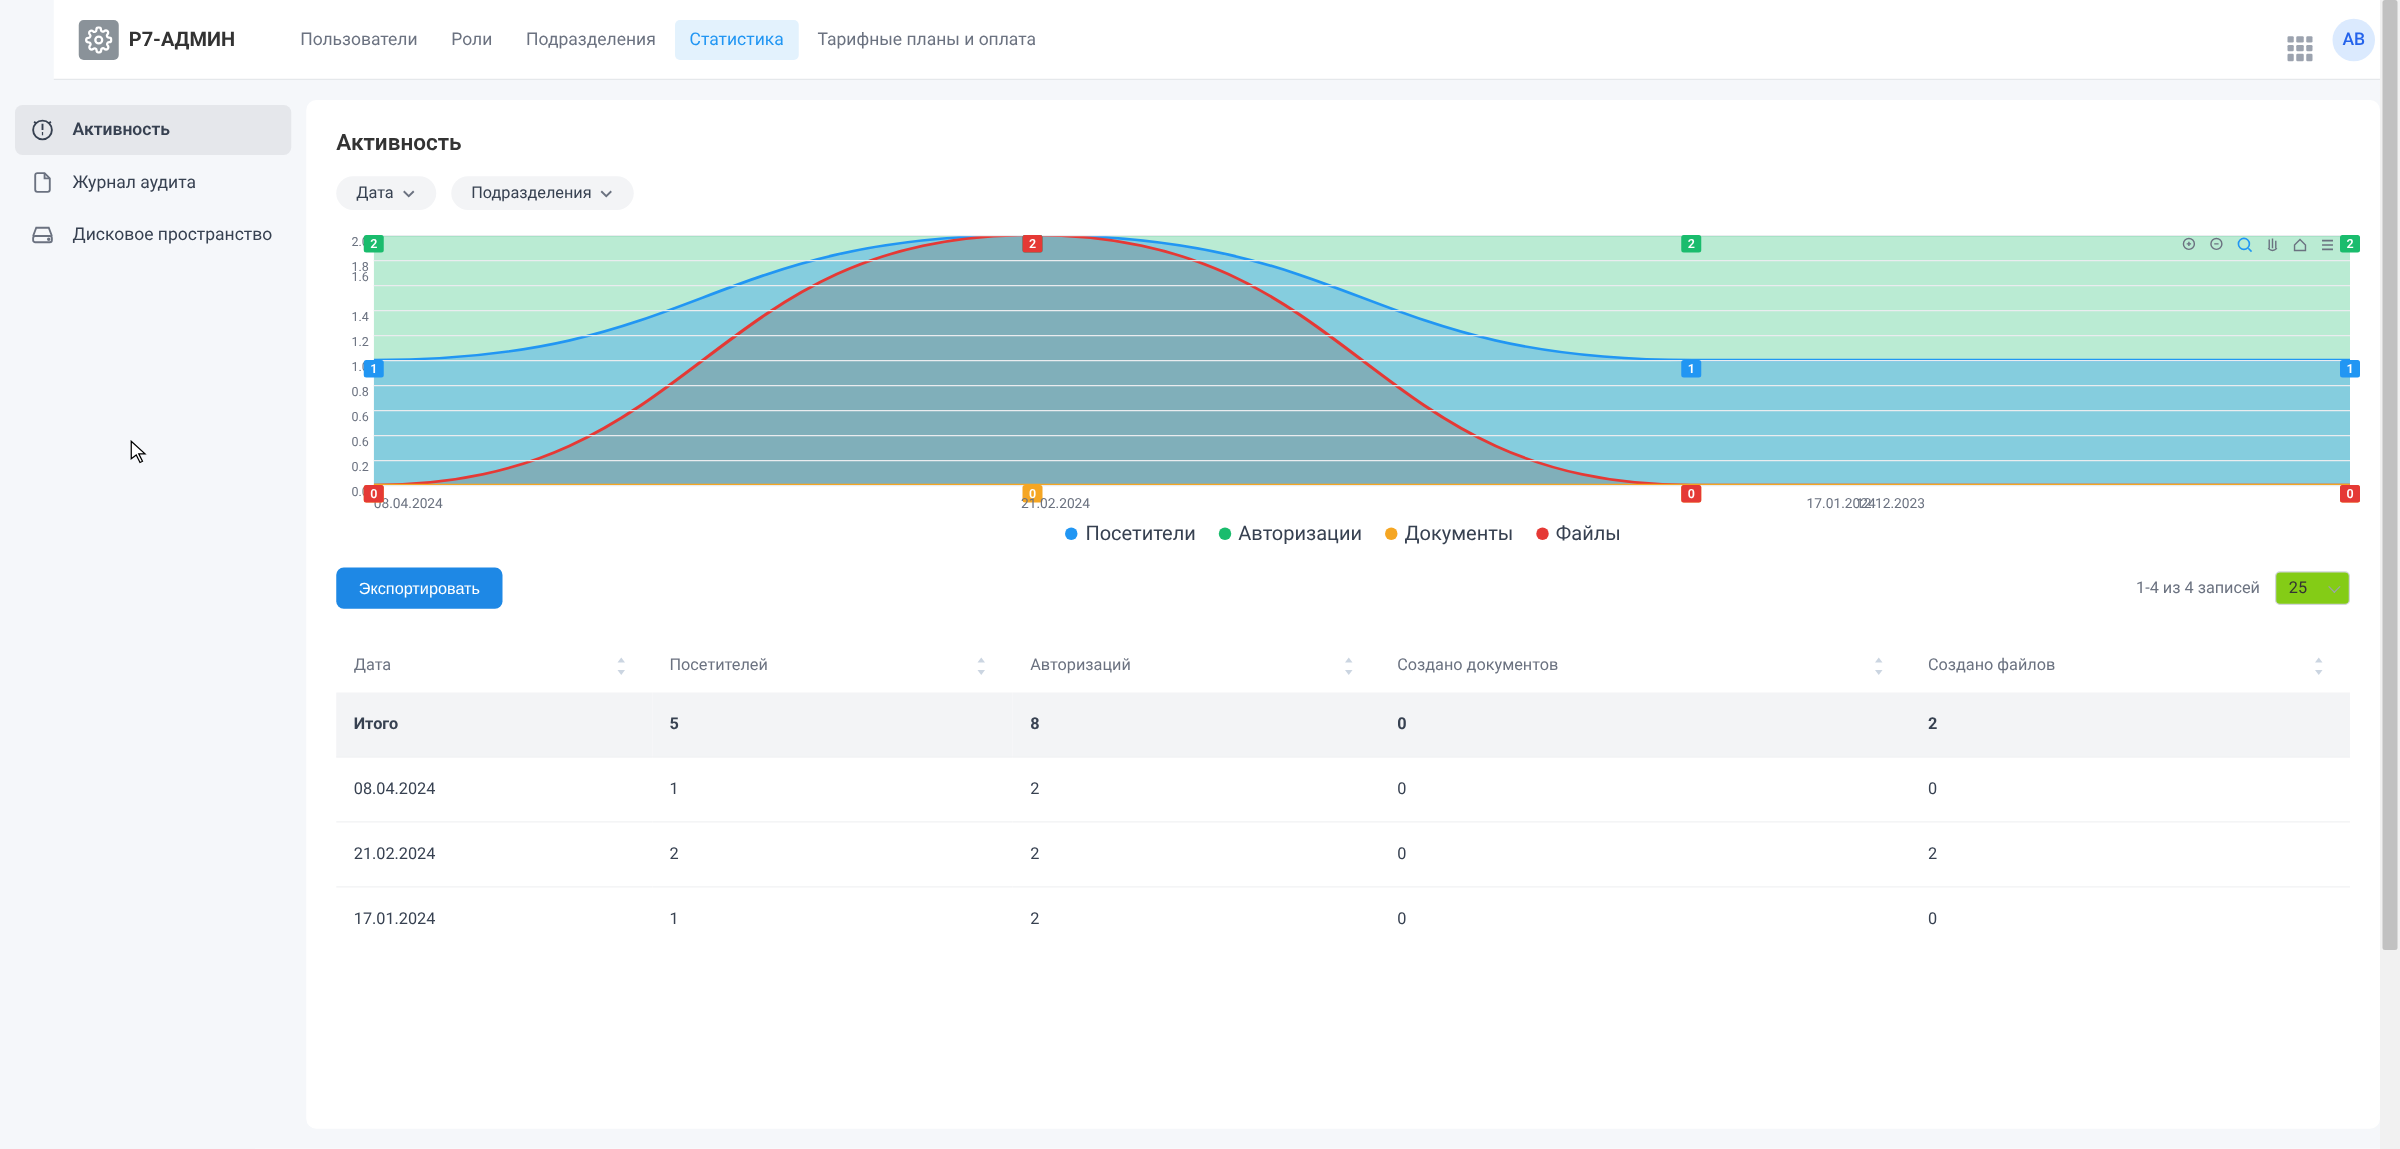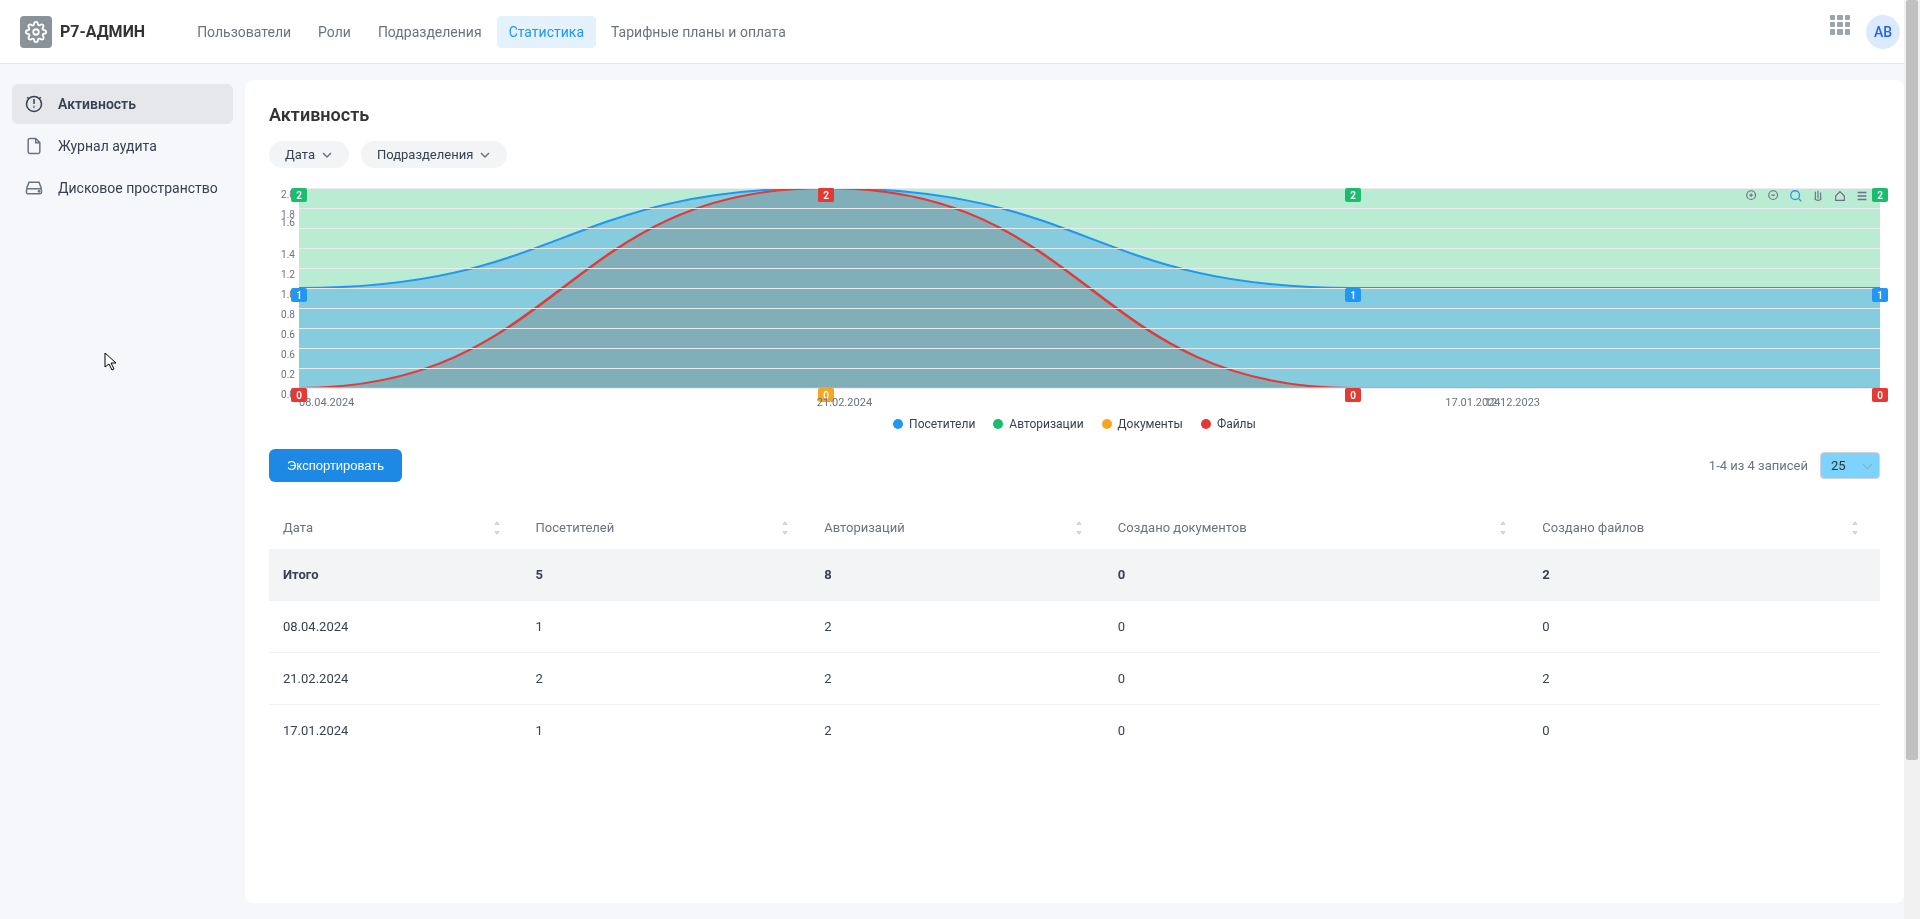--- a/index.html
+++ b/index.html
@@ -1,24 +1,24 @@
 <!DOCTYPE html>
 <html><head>
 <meta charset="utf-8">
 <style>
   * { box-sizing: border-box; margin: 0; padding: 0; }
   body { font-family: -apple-system, BlinkMacSystemFont, "Segoe UI", Roboto, Arial, sans-serif; background: #f5f7fa; color: #333; font-size: 14px; overflow-x: hidden; }
-  .topbar { background: #fff; height: 64px; display: flex; align-items: center; padding: 0 20px; border-bottom: 1px solid #e5e8eb; position: relative; }
+  .topbar { background: #fff; height: 64px; display: flex; align-items: center; padding: 0 20px; border-bottom: 1px solid #e5e8eb; position: relative; margin-left: 43px; }
   .logo { display: flex; align-items: center; gap: 8px; font-weight: 700; font-size: 16px; color: #333; margin-right: 40px; }
   .logo-icon { width: 32px; height: 32px; background: #8a9299; border-radius: 4px; display: flex; align-items: center; justify-content: center; }
   .logo-icon svg { width: 22px; height: 22px; }
   .main-nav { display: flex; gap: 3px; }
   .main-nav a { color: #6b7280; text-decoration: none; padding: 8px 12px; border-radius: 4px; }
   .main-nav a.active { color: #2196f3; background: #e3f2fd; }
-  .topbar-right { margin-left: auto; display: flex; align-items: flex-start; gap: 16px; }
+  .topbar-right { margin-left: auto; display: flex; align-items: flex-end; gap: 16px; }
   .apps-icon { width: 20px; height: 20px; display: grid; grid-template-columns: repeat(3, 1fr); grid-template-rows: repeat(3, 1fr); gap: 2px; cursor: pointer; }
   .apps-icon span { background: #9ca3af; border-radius: 1px; }
   .avatar { width: 34px; height: 34px; border-radius: 50%; background: #dbeafe; display: flex; align-items: center; justify-content: center; color: #2563eb; font-weight: 500; cursor: pointer; }
 
   .layout { display: flex; height: calc(919px - 64px); }
   .sidebar { width: 245px; padding: 20px 12px; }
   .sidebar-item { display: flex; align-items: center; gap: 14px; padding: 10px 12px; border-radius: 6px; color: #374151; cursor: pointer; margin-bottom: 2px; }
   .sidebar-item.active { background: #e5e7eb; font-weight: 600; }
   .sidebar-item svg { width: 20px; height: 20px; flex-shrink: 0; }
 
@@ -33,29 +33,29 @@
   .chart-toolbar span { width: 16px; height: 16px; display: flex; align-items: center; justify-content: center; color: #6b7280; cursor: pointer; }
   .chart-toolbar span.active { color: #2196f3; }
   .chart { position: relative; height: 200px; margin-left: 30px; margin-top: 6px; }
   .y-axis { position: absolute; left: -30px; top: 0; bottom: 0; width: 28px; }
   .y-tick { position: absolute; right: 2px; font-size: 10px; color: #6b7280; transform: translateY(50%); }
   .grid-line { position: absolute; left: 0; right: 0; border-top: 1px solid #eaecef; }
   .x-axis { display: flex; justify-content: space-between; margin: 8px 0 0 30px; font-size: 11px; color: #6b7280; }
   .x-tick { width: 25%; }
   .x-tick.c { text-align: center; transform: translateX(-12%); }
   .x-tick.r { text-align: left; }
-  .legend { display: flex; justify-content: center; gap: 18px; font-size: 12px; color: #374151; margin-top: 8px; }
+  .legend { display: flex; justify-content: center; gap: 18px; font-size: 16px; color: #374151; margin-top: 8px; }
   .legend-item { display: flex; align-items: center; gap: 6px; }
   .legend-dot { width: 10px; height: 10px; border-radius: 50%; }
   .marker { position: absolute; width: 16px; height: 14px; border-radius: 2px; color: #fff; font-size: 10px; font-weight: 600; display: flex; align-items: center; justify-content: center; transform: translate(-50%, 50%); }
 
   .table-controls { display: flex; align-items: center; margin-top: 18px; }
   .export-btn { background: #1e88e5; color: #fff; border: none; border-radius: 6px; padding: 9px 18px; font-size: 13px; cursor: pointer; }
   .records-info { margin-left: auto; color: #6b7280; font-size: 13px; margin-right: 12px; }
-  .page-size { border: 1px solid #d1d5db; border-radius: 4px; padding: 5px 24px 5px 10px; background: #7dd3fc; position: relative; cursor: pointer; font-size: 13px; min-width: 60px; }
+  .page-size { border: 1px solid #d1d5db; border-radius: 4px; padding: 5px 24px 5px 10px; background: #84cc16; position: relative; cursor: pointer; font-size: 13px; min-width: 60px; }
   .page-size::after { content: ''; position: absolute; right: 8px; top: 8px; width: 6px; height: 6px; border-right: 1px solid #9ca3af; border-bottom: 1px solid #9ca3af; transform: rotate(45deg); }
 
   table { width: 100%; border-collapse: collapse; margin-top: 24px; }
   th { text-align: left; font-weight: 400; color: #6b7280; padding: 14px 14px; font-size: 13px; position: relative; }
   th .sort { position: absolute; right: 20px; top: 50%; transform: translateY(-50%); width: 10px; height: 14px; }
   th .sort::before, th .sort::after { content: ''; position: absolute; left: 2px; border-left: 3px solid transparent; border-right: 3px solid transparent; }
   th .sort::before { top: 0; border-bottom: 4px solid #cbd5e1; }
   th .sort::after { bottom: 0; border-top: 4px solid #cbd5e1; }
   td { padding: 18px 14px; border-top: 1px solid #f1f2f4; font-size: 13px; color: #374151; }
   tbody tr.total td { background: #f3f4f6; font-weight: 700; border-top: none; }

